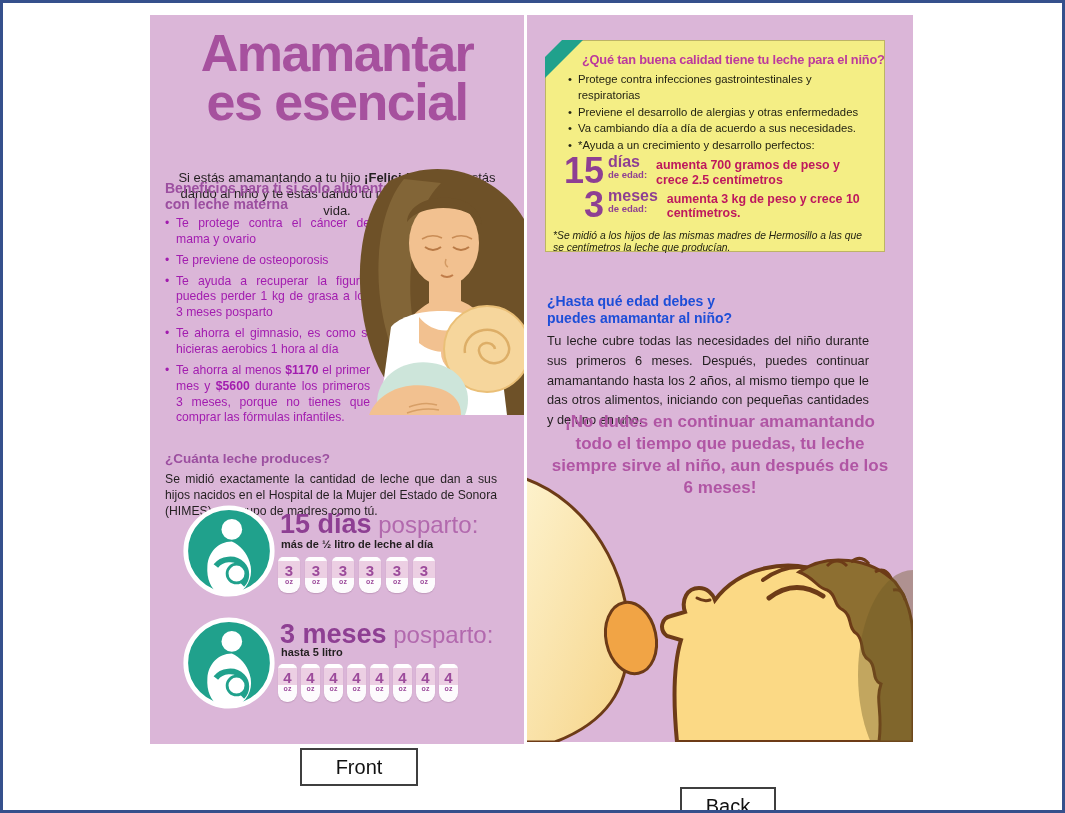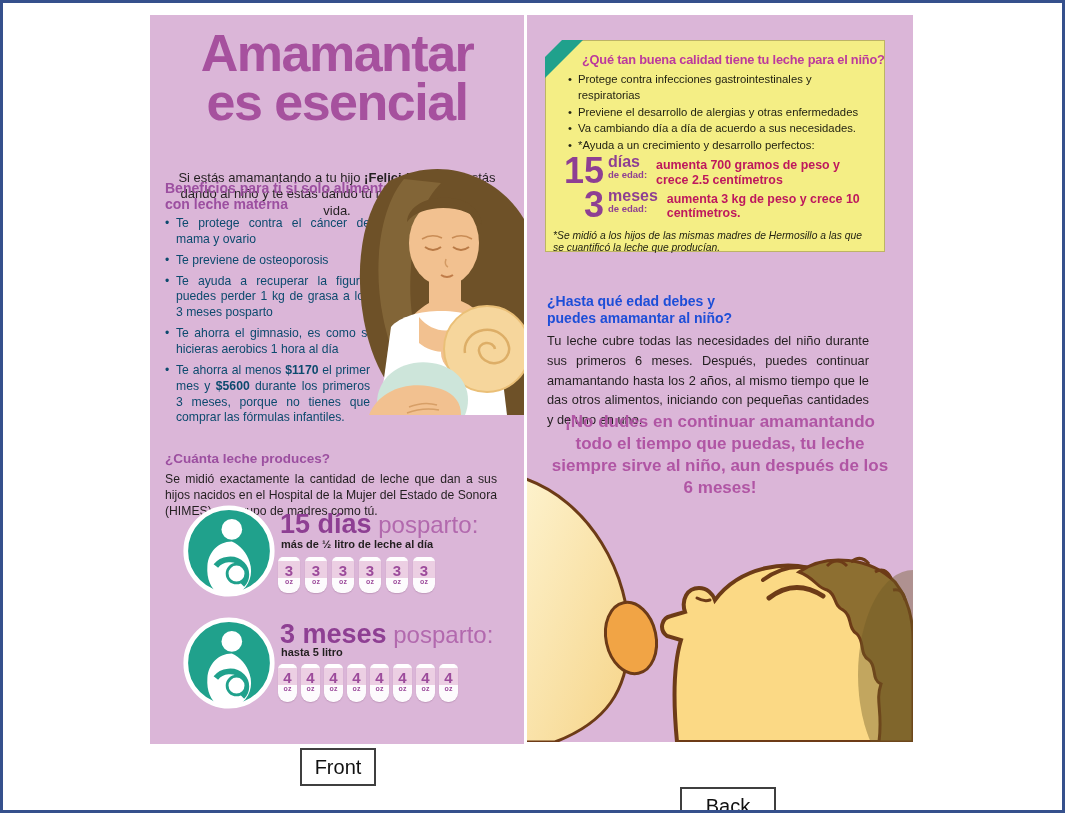--- a/index.html
+++ b/index.html
@@ -7,21 +7,21 @@
   .frame{position:relative;width:1065px;height:813px;box-sizing:border-box;border:3px solid #35508c;background:#fff;overflow:hidden;}
   .panel{position:absolute;background:#dbb6d8;overflow:hidden;}
   .front-panel{left:147px;top:12px;width:374px;height:729px;}
   .back-panel{left:524px;top:12px;width:386px;height:727px;}
 
   
   .f-title{position:absolute;top:14px;left:0;width:100%;text-align:center;color:#a6519e;font-weight:bold;font-size:52px;line-height:0.95;letter-spacing:-1.5px;}
   .f-intro{position:absolute;top:124px;left:20px;width:334px;text-align:center;font-size:13px;line-height:1.25;color:#231f20;margin-top:31px;}
   .f-intro b{font-weight:bold;}
   .f-ben-h{position:absolute;top:166px;left:15px;width:260px;font-size:14px;font-weight:bold;color:#9c4fa0;line-height:1.12;}
-  .f-bullets{position:absolute;top:201px;left:15px;width:205px;margin:0;padding:0;list-style:none;font-size:12.2px;line-height:1.3;color:#0c4a6e;text-align:justify;}
+  .f-bullets{position:absolute;top:201px;left:15px;width:205px;margin:0;padding:0;list-style:none;font-size:12.2px;line-height:1.3;color:#a21caf;text-align:justify;}
   .f-bullets li{position:relative;padding-left:11px;margin-bottom:5px;}
   .f-bullets li::before{content:"•";position:absolute;left:0;top:0;}
   .mother-art{position:absolute;top:152px;right:0;width:175px;height:248px;}
   .f-prod-h{position:absolute;top:436px;left:15px;font-size:13.5px;font-weight:bold;color:#9c4fa0;}
   .f-prod-body{position:absolute;top:456px;left:15px;width:332px;font-size:12.2px;line-height:1.32;color:#231f20;text-align:justify;}
   .bf-icon{position:absolute;left:32px;width:94px;height:94px;}
   .row1-icon{top:489px;} .row2-icon{top:601px;}
   .prod-line{position:absolute;left:130px;white-space:nowrap;}
   .row1-line{top:494px;} .row2-line{top:604px;}
   .prod-amount{font-size:27px;font-weight:bold;color:#8e3f93;}
@@ -52,21 +52,21 @@
   .m-sub{display:block;font-size:9.5px;font-weight:bold;color:#8e3f93;}
   .m-desc{width:200px;font-size:12.4px;font-weight:bold;color:#be185d;line-height:1.15;padding-top:2px;}
   .y-foot{margin:9px 10px 0 7px;font-size:10.3px;font-style:italic;color:#232313;line-height:1.2;}
   .b-dur-h{position:absolute;top:278px;left:20px;width:240px;font-size:14px;font-weight:bold;color:#1d4ed8;line-height:1.2;}
   .b-dur-body{position:absolute;top:316px;left:20px;width:322px;font-size:12.8px;line-height:1.55;color:#231f20;text-align:justify;}
   .b-callout{position:absolute;top:396px;left:18px;width:350px;text-align:center;font-size:17px;font-weight:bold;color:#b055a4;line-height:1.3;}
   .baby-art{position:absolute;left:0;top:455px;width:386px;height:272px;}
 
   
   .tag-btn{position:absolute;box-sizing:border-box;background:#fff;border:2px solid #3f3f3f;display:flex;align-items:center;justify-content:center;font-size:20px;color:#111;}
-  .front-btn{left:297px;top:745px;width:76px;height:38px;}
+  .front-btn{left:297px;top:745px;width:118px;height:38px;}
   .back-btn{left:677px;top:784px;width:96px;height:39px;}
 </style>
 </head>
 <body>
 
 <div class="frame">
 
   <div class="panel front-panel">
 
     <div class="f-title">
@@ -216,21 +216,21 @@
         <span class="m-desc">aumenta 700 gramos de peso y crece 2.5 centímetros</span>
       </div>
       <div class="milestone">
         <span class="m-num">3</span>
         <span class="m-unitwrap">
             <span class="m-unit">meses</span>
             <span class="m-sub">de edad:</span>
           </span>
         <span class="m-desc">aumenta 3 kg de peso y crece 10 centímetros.</span>
       </div>
-      <div class="y-foot">*Se midió a los hijos de las mismas madres de Hermosillo a las que se cuantificó la leche que producían.</div>
+      <div class="y-foot">*Se midió a los hijos de las mismas madres de Hermosillo a las que se centímetros la leche que producían.</div>
     </div>
 
     <div class="b-dur-h">
       <div>¿Hasta qué edad debes y</div>
       <div>puedes amamantar al niño?</div>
     </div>
     <div class="b-dur-body">Tu leche cubre todas las necesidades del niño durante sus primeros 6 meses. Después, puedes continuar amamantando hasta los 2 años, al mismo tiempo que le das otros alimentos, iniciando con pequeñas cantidades y de uno en uno.</div>
     <div class="b-callout">¡No dudes en continuar amamantando todo el tiempo que puedas, tu leche siempre sirve al niño, aun después de los 6 meses!</div>
 
     <svg class="baby-art" viewBox="0 0 386 272">

